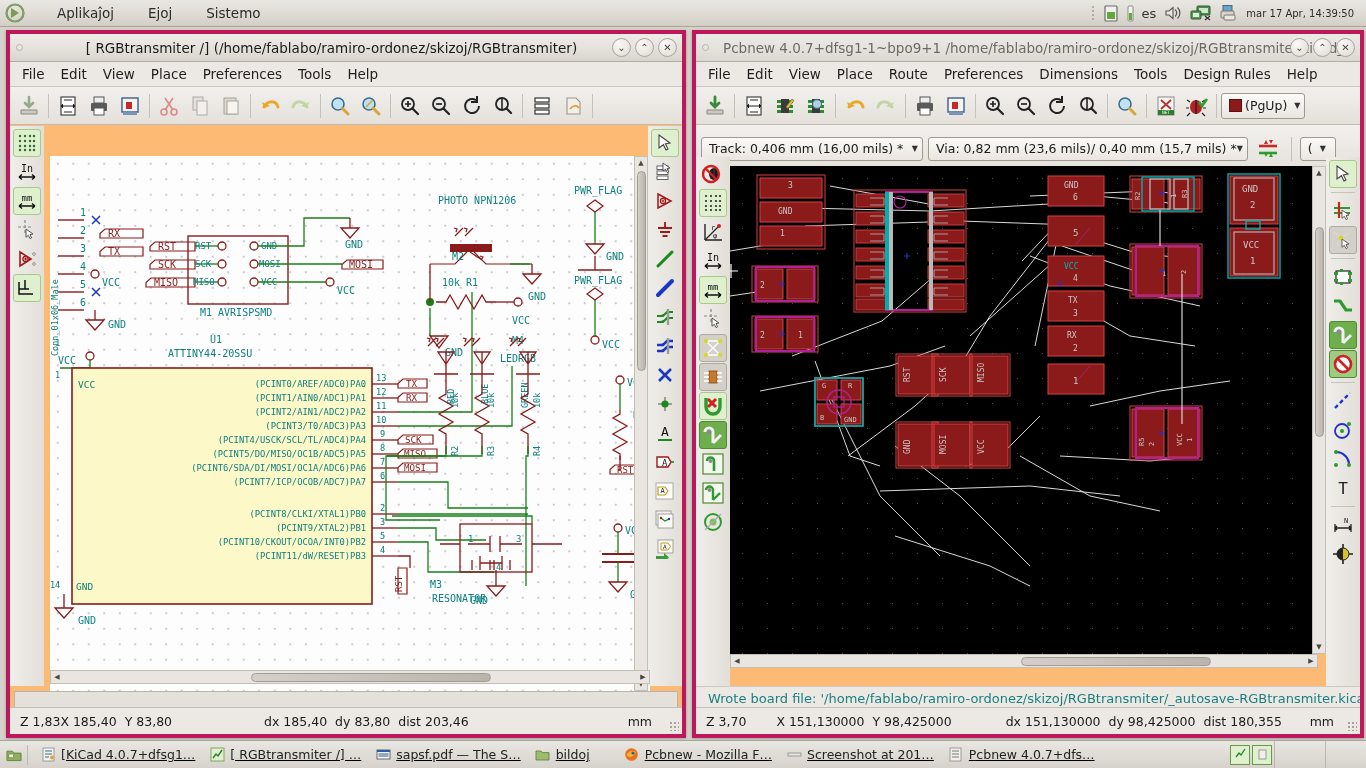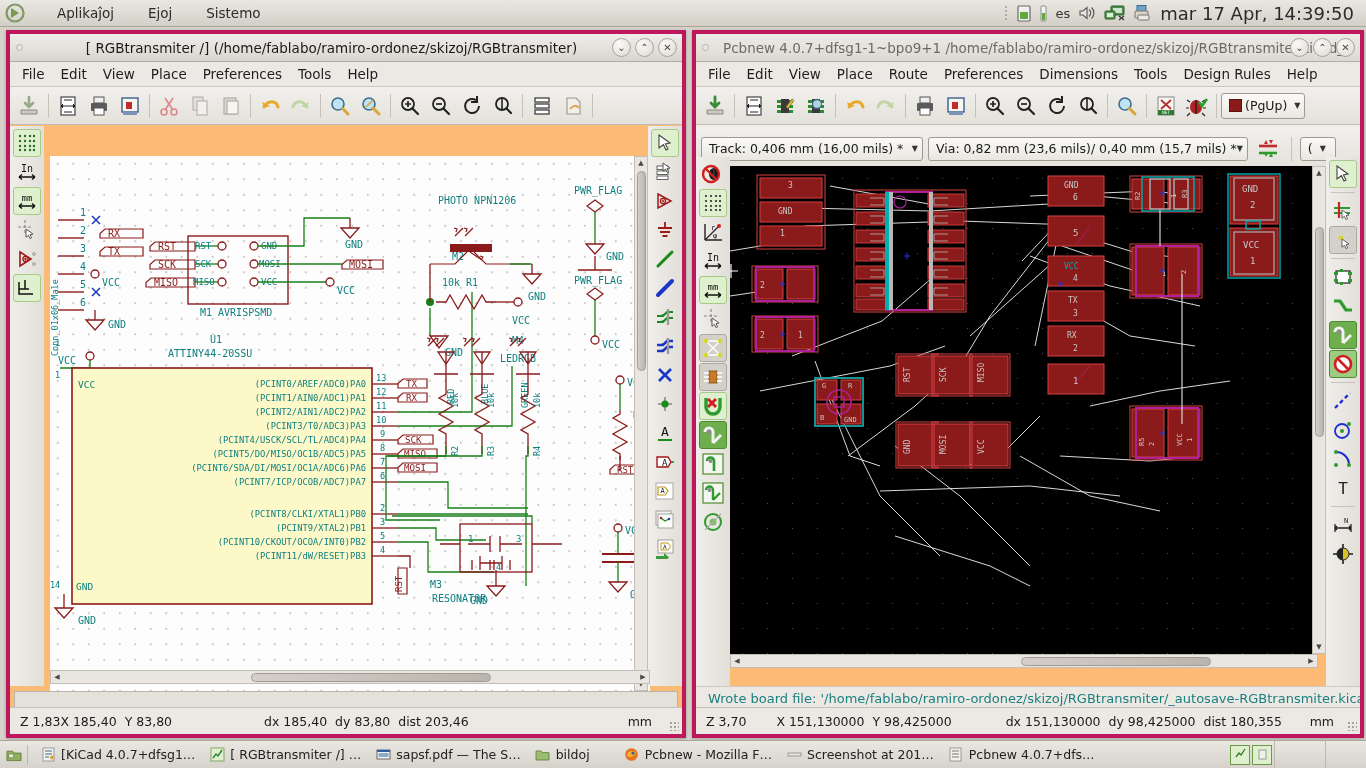--- a/index.html
+++ b/index.html
@@ -22,21 +22,21 @@
   }
   .tp-menu { display:flex; align-items:center; gap:0px; padding-left:4px;}
   .tp-logo {
     width:22px; height:22px; margin-right:4px;
     display:flex;align-items:center;justify-content:center;
   }
   .tp-item {
     padding: 3px 7px; font-size:13.5px; color:#2b2b2b; cursor:default;margin-left:20px;
   }
   .tp-right { margin-left:auto; display:flex; align-items:center; padding-right:8px; gap:7px;}
-  .tp-clock { font-size:18px; color:#2b2b2b; padding-right:4px;}
+  .tp-clock { font-size:10px; color:#2b2b2b; padding-right:4px;}
   .tp-dots { display:flex; flex-direction:column; gap:2px; margin-right:2px;}
   .tp-dots i { width:2px;height:2px;background:#9b9b9b;border-radius:50%; display:block;}
   .tray-ic { display:flex; align-items:center; justify-content:center; }
   .tp-lang { font-size:13px; color:#333; }
 
   
   .win {
     position:absolute;
     background:#fdba74;
     border:4px solid #be185d;
@@ -150,21 +150,21 @@
     background:#ece9e4; border-top:1px solid #cdc8c0;
     display:flex; align-items:center; padding-left:12px;
     font-size:13px; color:#1a7f7f; white-space:nowrap; overflow:hidden;
   }
 
   
   .taskbar {
     position:absolute; left:0; bottom:0; width:1366px; height:28px;
     background: linear-gradient(to bottom,#e9e7e2,#d6d2cb);
     border-top:1px solid #a9a49a;
-    display:flex; align-items:center;
+    display:flex; align-items:center;text-decoration:underline;
   }
   .tsk-sep { width:1px;height:20px;background:#bdb8b0;margin:0 5px;}
   .tsk {
     display:flex;align-items:center;gap:5px;padding:2px 7px; font-size:12.5px;color:#222;
     max-width:170px; white-space:nowrap; overflow:hidden;
   }
   .tsk-ic { width:16px;height:16px;flex:none;display:flex;align-items:center;justify-content:center;}
   .tsk-right { margin-left:auto; display:flex;align-items:center;}
   .tsk-box { width:1px;height:28px;background:#bdb8b0;}
   svg text { font-family:"DejaVu Sans Mono","Liberation Mono",monospace; }

